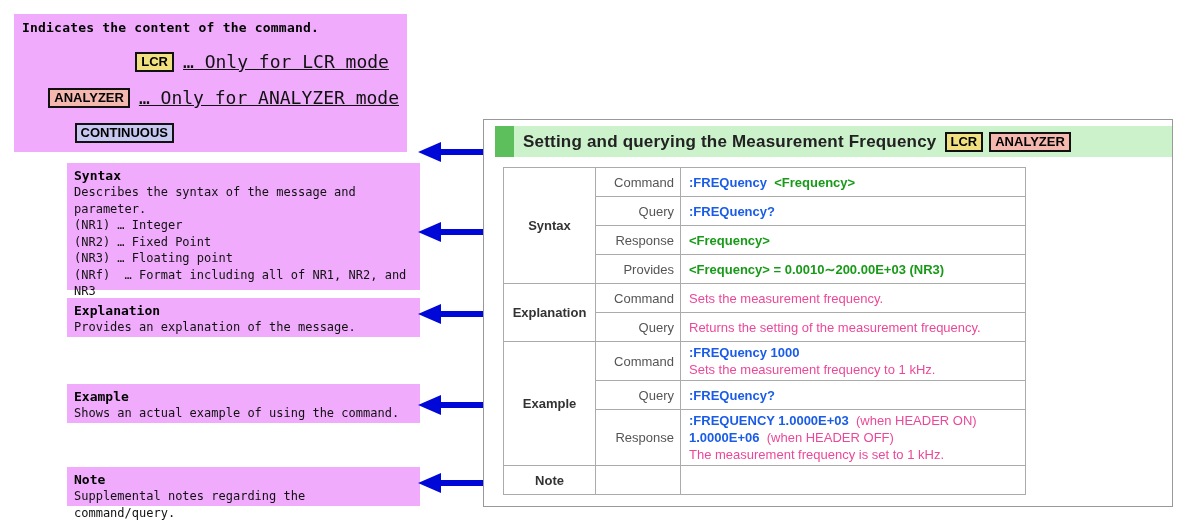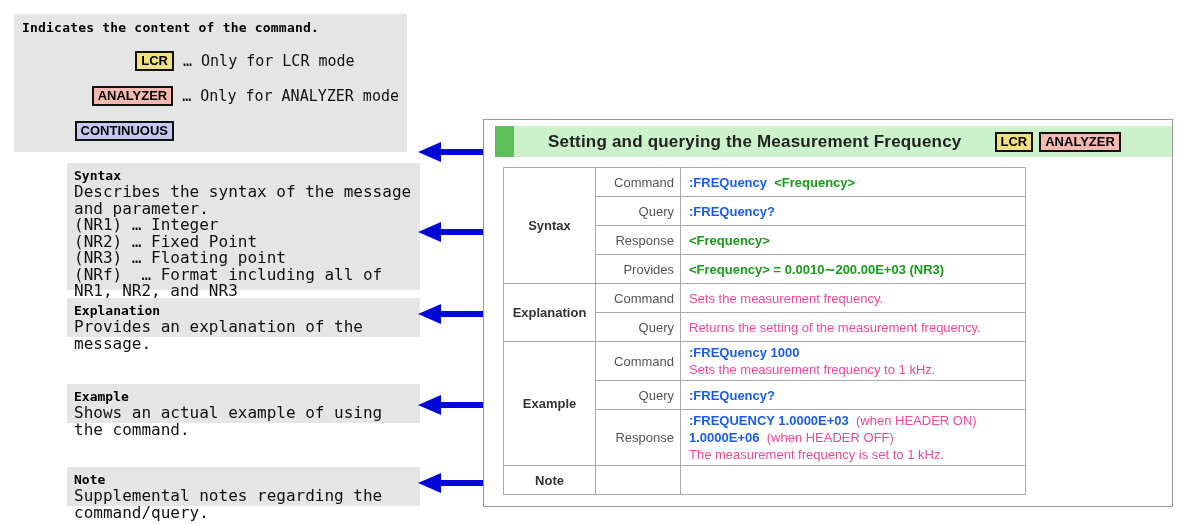--- a/index.html
+++ b/index.html
@@ -3,36 +3,36 @@
 <meta charset="utf-8">
 <style>
   * { margin:0; padding:0; box-sizing:border-box; }
   body { background:#fff; }
   #canvas {
     position:relative; width:1184px; height:524px; background:#ffffff;
     font-family:"Liberation Sans", sans-serif; overflow:hidden;
   }
 
   
-  .ybox { position:absolute; background:#e5e5e5; }
+  .ybox { position:absolute; background:#f0abfc; }
   #legend-box { left:14px; top:14px; width:393px; height:138px; padding:5px 8px; }
   .legend-title { font-family:"DejaVu Sans Mono", monospace; font-weight:bold; font-size:13px; line-height:17px; color:#000; letter-spacing:.2px; }
   .legend-row { display:flex; align-items:center; margin-top:15px; }
   .legend-badge-col { width:152px; display:flex; justify-content:flex-end; }
-  .legend-desc { margin-left:9px; font-family:"DejaVu Sans Mono", monospace; font-size:15px; color:#111; white-space:pre; }
+  .legend-desc { margin-left:9px; font-family:"DejaVu Sans Mono", monospace; font-size:18px; color:#111; white-space:pre;text-decoration:underline; }
 
   .badge {
     display:inline-block; border:2px solid #111; border-radius:0;
     padding:0 4px; font-weight:bold; font-size:13px; line-height:16px; color:#000;
     font-family:"Liberation Sans", sans-serif;
   }
 
   .callout { padding:4px 7px; }
   .callout-title { font-family:"DejaVu Sans Mono", monospace; font-weight:bold; font-size:13px; line-height:17px; color:#000; }
-  .callout-line  { font-family:"DejaVu Sans Mono", monospace; font-size:16px; line-height:16.5px; color:#111; white-space:pre-wrap; }
+  .callout-line  { font-family:"DejaVu Sans Mono", monospace; font-size:12px; line-height:16.5px; color:#111; white-space:pre-wrap; }
   #callout-syntax      { left:67px; top:163px; width:353px; height:127px; }
   #callout-explanation { left:67px; top:298px; width:353px; height:39px; }
   #callout-example     { left:67px; top:384px; width:353px; height:39px; }
   #callout-note        { left:67px; top:467px; width:353px; height:39px; }
 
   
   .arrow { position:absolute; width:90px; height:20px; }
   .arrow .head {
     position:absolute; left:0; top:0; width:0; height:0;
     border-top:10px solid transparent; border-bottom:10px solid transparent;
@@ -45,21 +45,21 @@
   #arrow-example     { left:418px; top:395px; } #arrow-example .shaft { width:64px; }
   #arrow-note        { left:418px; top:473px; } #arrow-note .shaft { width:64px; }
 
   
   #panel {
     position:absolute; left:483px; top:119px; width:690px; height:388px;
     border:1px solid #999; background:#fff;
   }
   #panel-header {
     position:absolute; left:11px; top:6px; width:677px; height:31px;
-    background:#ccf2cc; display:flex; align-items:center;gap:25px;
+    background:#ccf2cc; display:flex; align-items:center;
   }
   #header-square { width:19px; height:31px; background:#5cbf5c; flex:none; }
   #panel-title { margin-left:9px; font-weight:bold; font-size:17px; color:#222; letter-spacing:.2px; white-space:nowrap; }
   #header-badges { display:flex; margin-left:8px; gap:6px; }
 
   #cmd-table { position:absolute; left:19px; top:47px; border-collapse:collapse; background:#fff; }
   #cmd-table td { border:1px solid #ababab; font-size:13px; background:#fff; }
   td.label   { font-weight:bold; color:#333; text-align:center; vertical-align:middle; font-size:13px; }
   td.sub     { color:#555; text-align:right; vertical-align:middle; height:29px; padding:0 6px; font-size:13px; }
   td.content { padding:2px 8px; vertical-align:middle; line-height:17px; }

